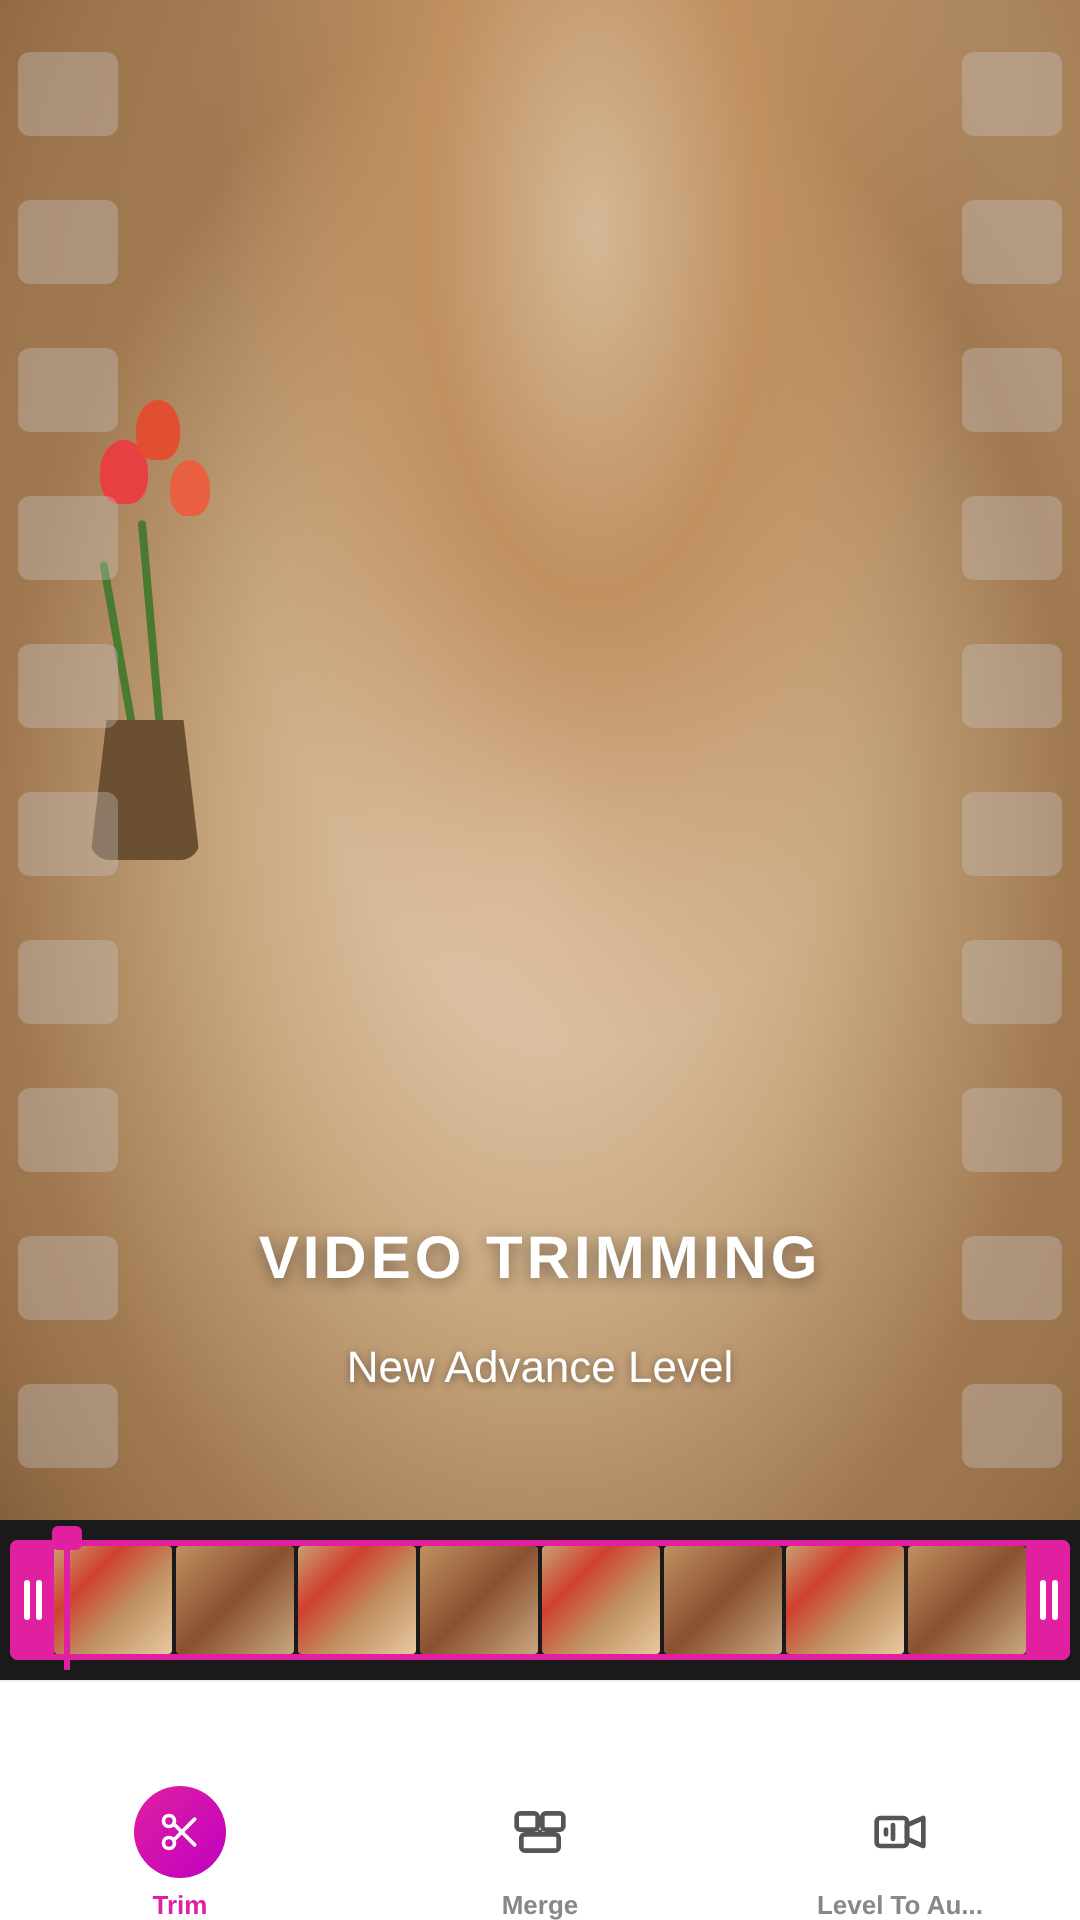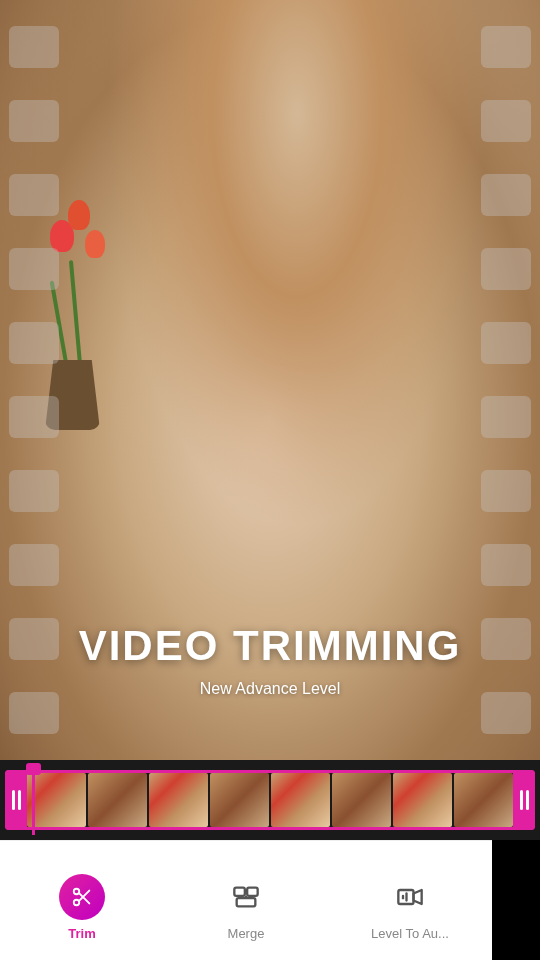--- a/index.html
+++ b/index.html
@@ -133,32 +133,32 @@
     
     .text-overlay {
       position: absolute;
       bottom: 60px;
       left: 0; right: 0;
       text-align: center;
       z-index: 5;
       padding: 0 20px;
     }
     .title-text {
-      font-size: 42px;
+      font-size: 30px;
       font-weight: 900;
       color: #fff;
       letter-spacing: 2px;
       text-shadow: 0 2px 8px rgba(0,0,0,0.4);
       line-height: 1.1;
     }
     .subtitle-text {
-      font-size: 16px;
+      font-size: 22px;
       font-weight: 500;
       color: #fff;
-      margin-top: 8px;
+      margin-top: 23px;
       text-shadow: 0 1px 4px rgba(0,0,0,0.4);
       line-height: 1.4;
     }
 
     
     .timeline-area {
       width: 540px;
       height: 80px;
       background: #1a1a1a;
       position: relative;
@@ -268,25 +268,25 @@
       width: 100%;
       height: 100%;
       background: linear-gradient(135deg, #c09060 0%, #8a5030 50%, #c8a880 100%);
     }
     .frame-img.tulip {
       background: linear-gradient(135deg, #c8a070 0%, #d04030 30%, #c09060 60%, #e8c8a0 100%);
     }
 
     
     .bottom-nav {
-      width: 492px;
+      width: 540px;
       height: 120px;
       background: #fff;
       display: flex;
-      align-items: center;
+      align-items: flex-end;
       justify-content: space-around;
       padding-top: 14px;
       border-top: 1px solid #eee;
     }
 
     .nav-item {
       display: flex;
       flex-direction: column;
       align-items: center;
       gap: 6px;
@@ -302,21 +302,21 @@
       justify-content: center;
       border-radius: 50%;
     }
     .nav-icon-wrap.active {
       background: linear-gradient(135deg, #e020a0, #c000c0);
     }
 
     .nav-label {
       font-size: 13px;
       color: #888;
-      font-weight: 400;
+      font-weight: 700;
     }
     .nav-label.active {
       color: #e020a0;
       font-weight: 600;
     }
 
     
     .icon-svg {
       width: 28px;
       height: 28px;

